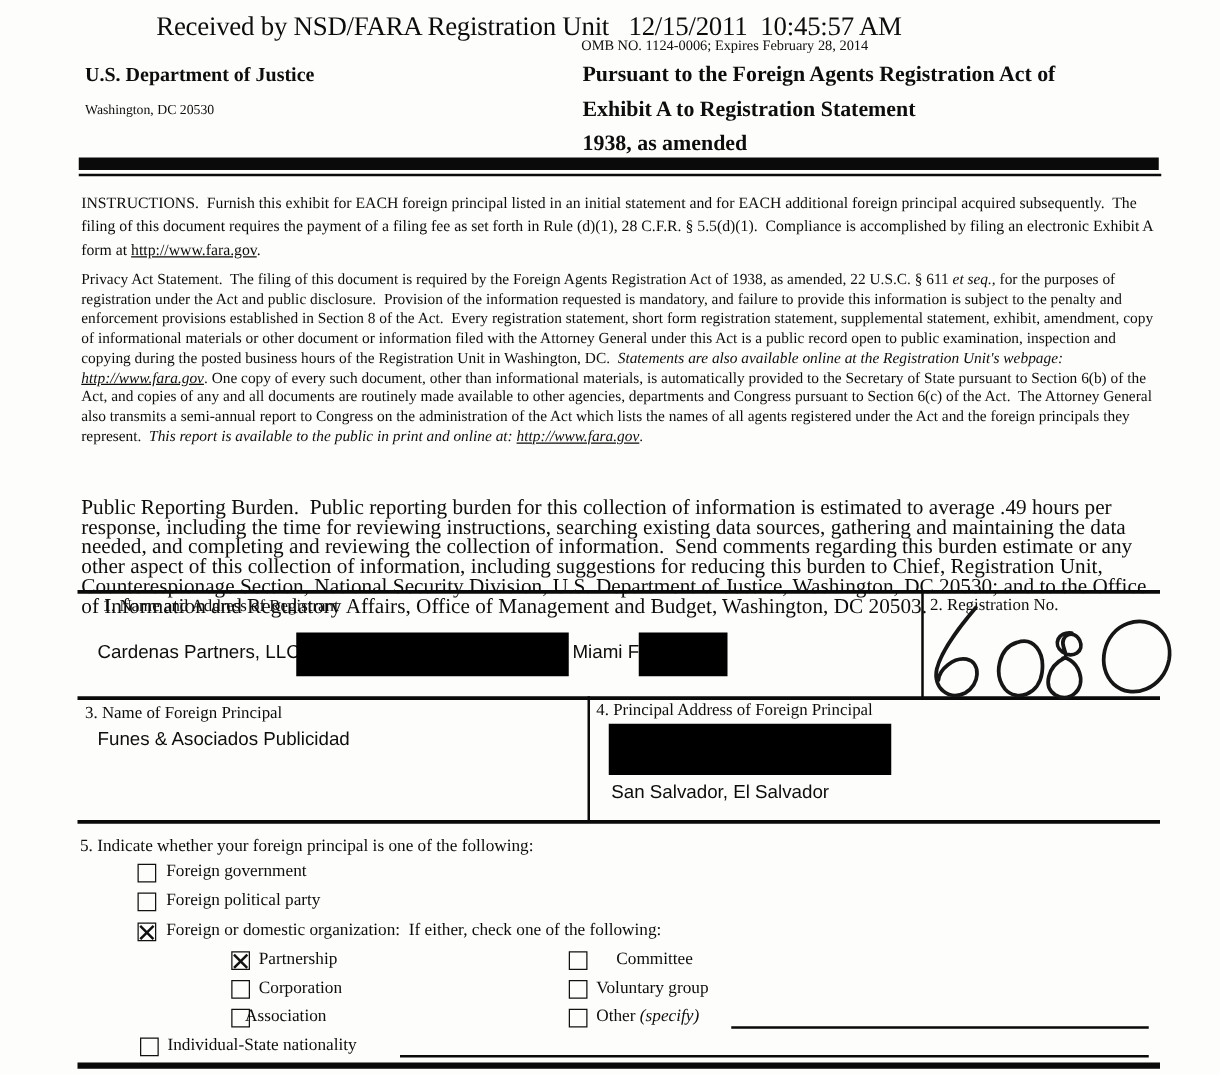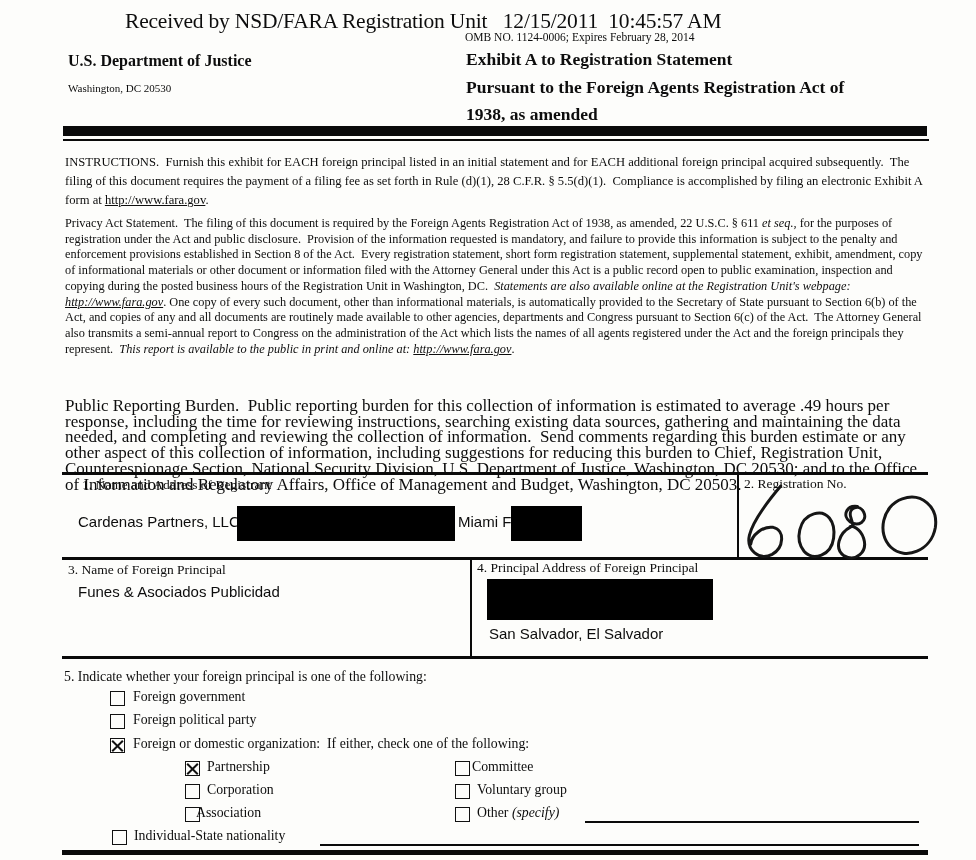--- a/index.html
+++ b/index.html
@@ -60,42 +60,42 @@
   }
   .cb.checked::before{transform:rotate(45deg);}
   .cb.checked::after{transform:rotate(-45deg);}
   .optlbl{position:absolute;font-size:13.8px;}
   .cb-fg{left:110px;top:691px;}    .lb-fg{left:133px;top:689px;}
   .cb-fpp{left:110px;top:714px;}   .lb-fpp{left:133px;top:712px;}
   .cb-fdo{left:110px;top:738px;}   .lb-fdo{left:133px;top:736px;}
   .cb-part{left:185px;top:761px;}  .lb-part{left:207px;top:759px;}
   .cb-corp{left:185px;top:784px;}  .lb-corp{left:207px;top:782px;}
   .cb-assoc{left:185px;top:807px;} .lb-assoc{left:196px;top:805px;}
-  .cb-comm{left:455px;top:761px;}  .lb-comm{left:472px;top:759px;}
+  .cb-comm{left:455px;top:761px;}  .lb-comm{left:493px;top:759px;}
   .cb-vol{left:455px;top:784px;}   .lb-vol{left:477px;top:782px;}
   .cb-other{left:455px;top:807px;} .lb-other{left:477px;top:805px;}
   .cb-ind{left:112px;top:830px;}   .lb-ind{left:134px;top:828px;text-align:center;}
   .wline{height:1.6px;background:#0a0a0a;}
   .other-line{left:585px;top:821px;width:334px;}
   .ind-line{left:320px;top:844px;width:599px;}
 </style>
 </head>
 <body>
 
 <div class="page">
 
   <div class="abs received pre">Received by NSD/FARA Registration Unit   12/15/2011  10:45:57 AM</div>
   <div class="abs omb">OMB NO. 1124-0006; Expires February 28, 2014</div>
 
   <div class="abs doj-name">U.S. Department of Justice</div>
   <div class="abs doj-city">Washington, DC 20530</div>
 
   <div class="abs title-block">
+    <div>Pursuant to the Foreign Agents Registration Act of</div>
     <div>Exhibit A to Registration Statement</div>
-    <div>Pursuant to the Foreign Agents Registration Act of</div>
     <div>1938, as amended</div>
   </div>
 
   <div class="abs bar"></div>
   <div class="abs thinline"></div>
 
   <div class="abs para instructions pre"><span>INSTRUCTIONS.  Furnish this exhibit for EACH foreign principal listed in an initial statement and for EACH additional foreign principal acquired subsequently.  The filing of this document requires the payment of a filing fee as set forth in Rule (d)(1), 28 C.F.R. § 5.5(d)(1).  Compliance is accomplished by filing an electronic Exhibit A form at </span><span class="lnk">http://www.fara.gov</span><span>.</span></div>
 
   <div class="abs para privacy pre"><span>Privacy Act Statement.  The filing of this document is required by the Foreign Agents Registration Act of 1938, as amended, 22 U.S.C. § 611 </span><span class="ital">et seq.,</span><span> for the purposes of registration under the Act and public disclosure.  Provision of the information requested is mandatory, and failure to provide this information is subject to the penalty and enforcement provisions established in Section 8 of the Act.  Every registration statement, short form registration statement, supplemental statement, exhibit, amendment, copy of informational materials or other document or information filed with the Attorney General under this Act is a public record open to public examination, inspection and copying during the posted business hours of the Registration Unit in Washington, DC.  </span><span class="ital">Statements are also available online at the Registration Unit's webpage: </span><span class="lnk ital">http://www.fara.gov</span><span>. One copy of every such document, other than informational materials, is automatically provided to the Secretary of State pursuant to Section 6(b) of the Act, and copies of any and all documents are routinely made available to other agencies, departments and Congress pursuant to Section 6(c) of the Act.  The Attorney General also transmits a semi-annual report to Congress on the administration of the Act which lists the names of all agents registered under the Act and the foreign principals they represent.  </span><span class="ital">This report is available to the public in print and online at: </span><span class="lnk ital">http://www.fara.gov</span><span>.</span></div>
 

